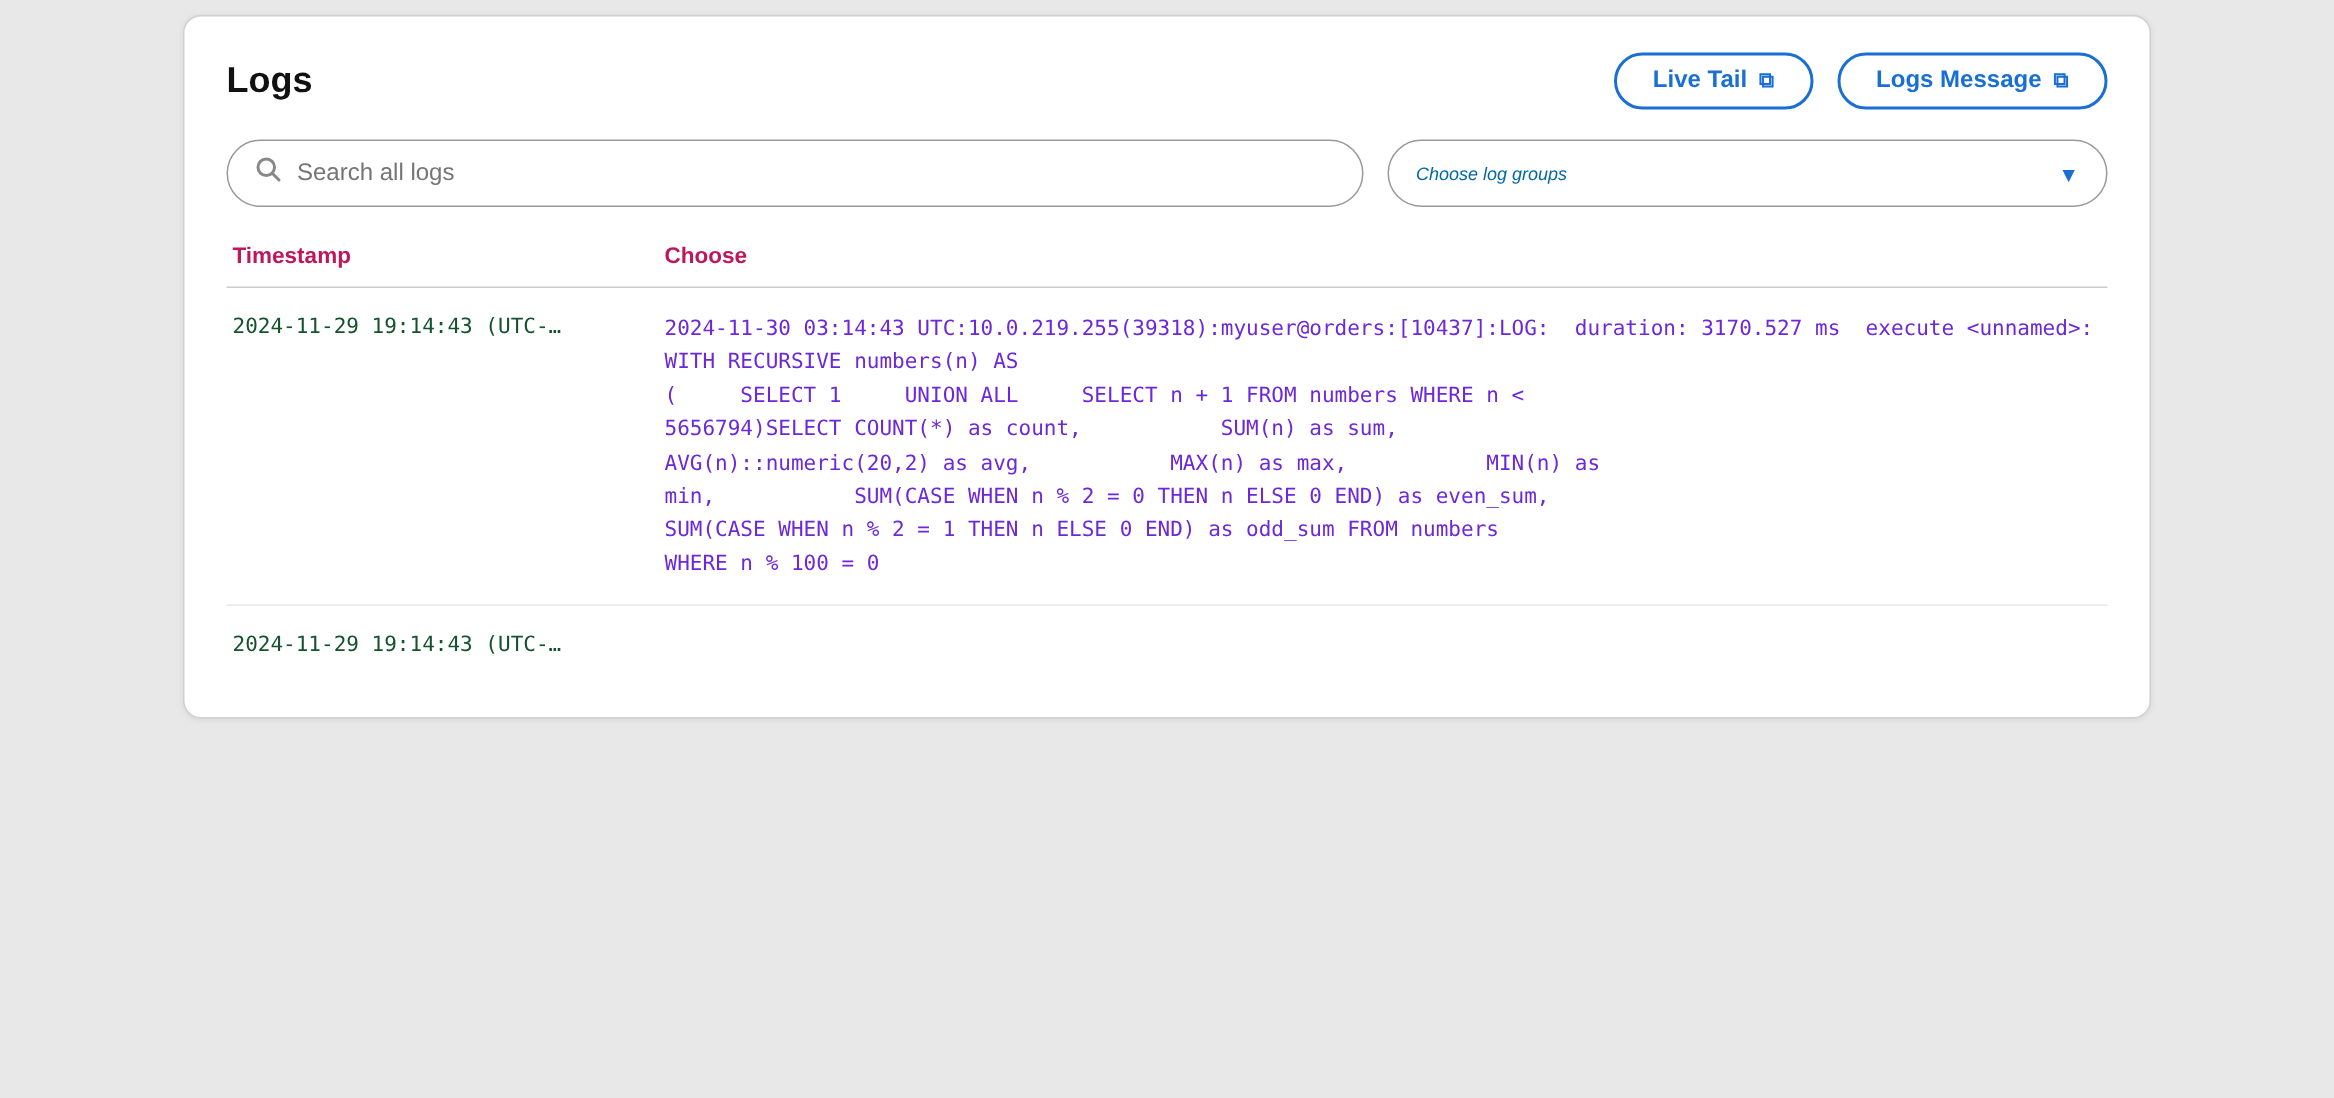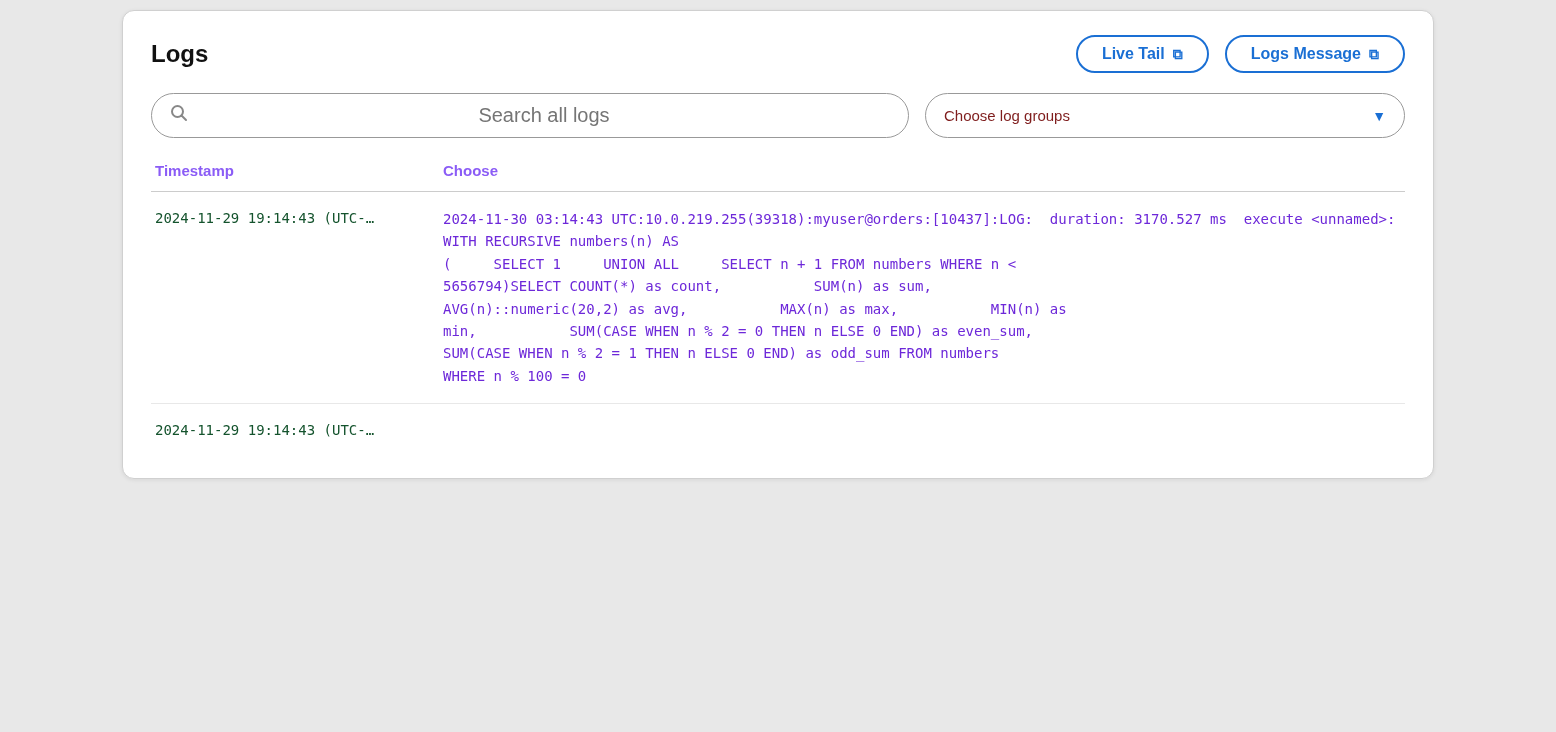--- a/index.html
+++ b/index.html
@@ -48,21 +48,21 @@
     .header-btn {
       border: 2px solid #1a6fd4;
       border-radius: 24px;
       background: transparent;
       color: #1a6fd4;
       font-size: 16px;
       font-weight: 700;
       padding: 8px 24px;
       cursor: pointer;
       display: flex;
-      align-items: center;
+      align-items: flex-start;
       gap: 8px;
     }
 
     .header-btn .ext-icon {
       font-size: 14px;
     }
 
     .search-row {
       display: flex;
       gap: 16px;
@@ -82,61 +82,61 @@
     .search-box .search-icon-svg {
       color: #666;
       margin-right: 10px;
       font-size: 18px;
       flex-shrink: 0;
     }
 
     .search-box input {
       border: none;
       outline: none;
-      font-size: 20px;
+      font-size: 16px;
       color: #ef4444;
       background: transparent;
       width: 100%;
-      text-align: center;
     }
 
     .log-groups-select {
       flex: 0 0 480px;
       display: flex;
       align-items: center;
       justify-content: space-between;
       border: 1.5px solid #999;
       border-radius: 24px;
       padding: 10px 18px;
       background: #fff;
       cursor: pointer;
     }
 
     .log-groups-label {
-      font-size: 15px;
-      color: #7f1d1d;
+      font-size: 12px;
+      color: #0369a1;
+      font-style: italic;
     }
 
     .dropdown-arrow {
       color: #1a6fd4;
       font-size: 14px;
     }
 
     .table-header {
       display: grid;
       grid-template-columns: 280px 1fr;
       border-bottom: 1px solid #ccc;
       padding-bottom: 8px;
       margin-bottom: 0;
     }
 
     .col-header {
       font-size: 15px;
       font-weight: 700;
-      color: #8b5cf6;
+      color: #be185d;
       padding: 4px 0;
     }
 
     .col-header-timestamp {
       padding-left: 4px;
     }
 
     .col-header-message {
       padding-left: 12px;
     }

